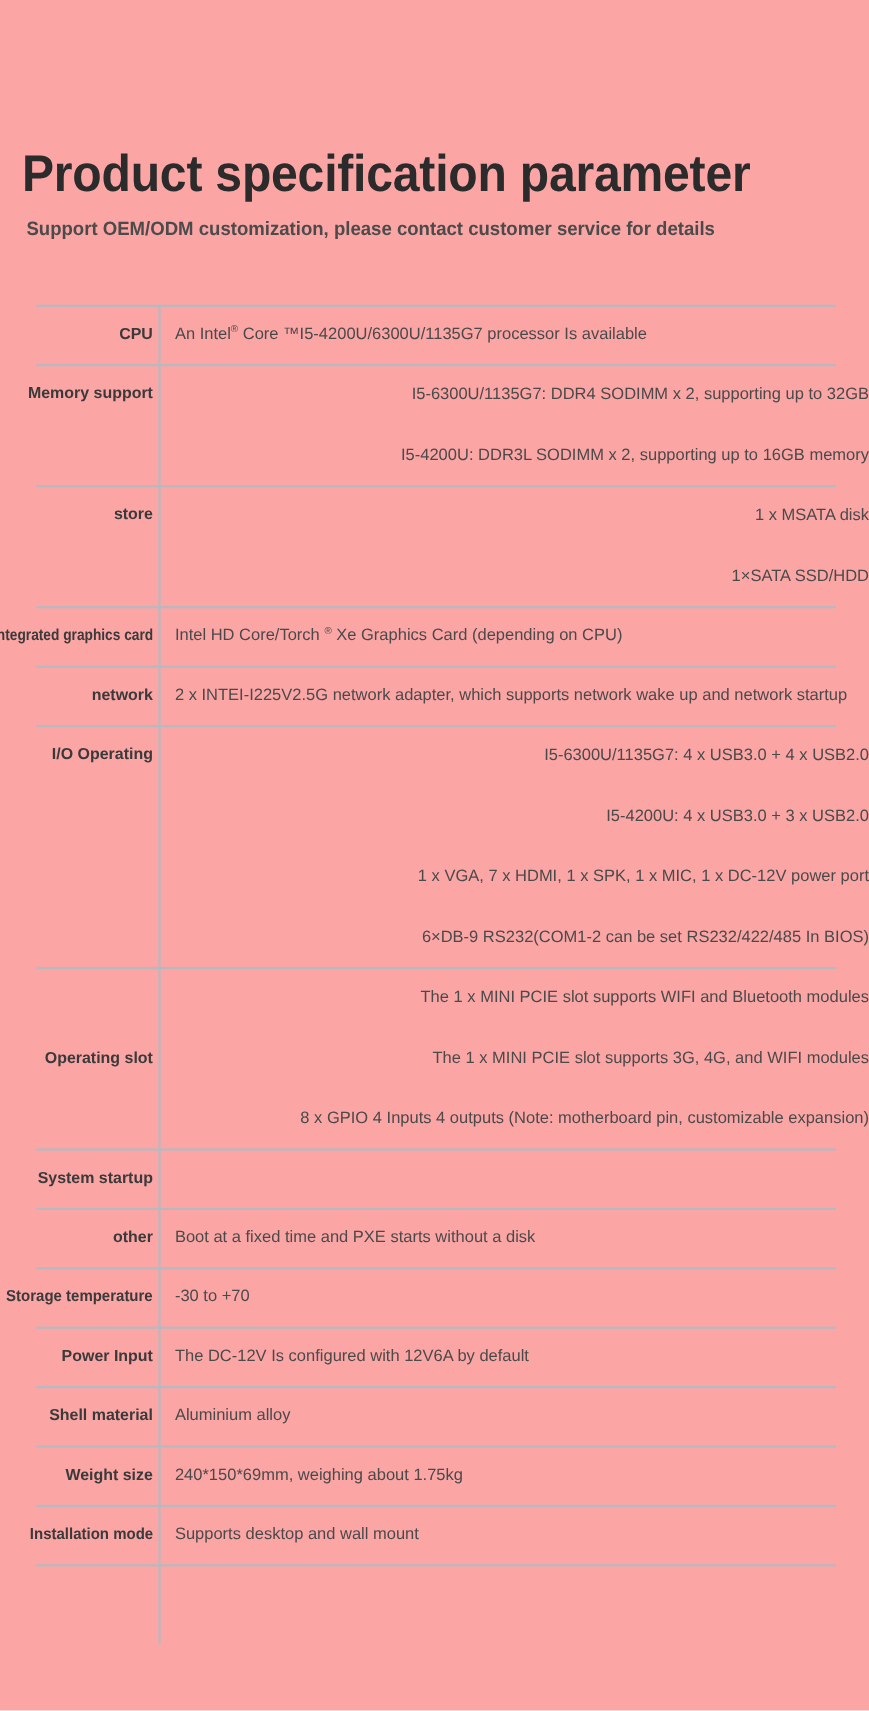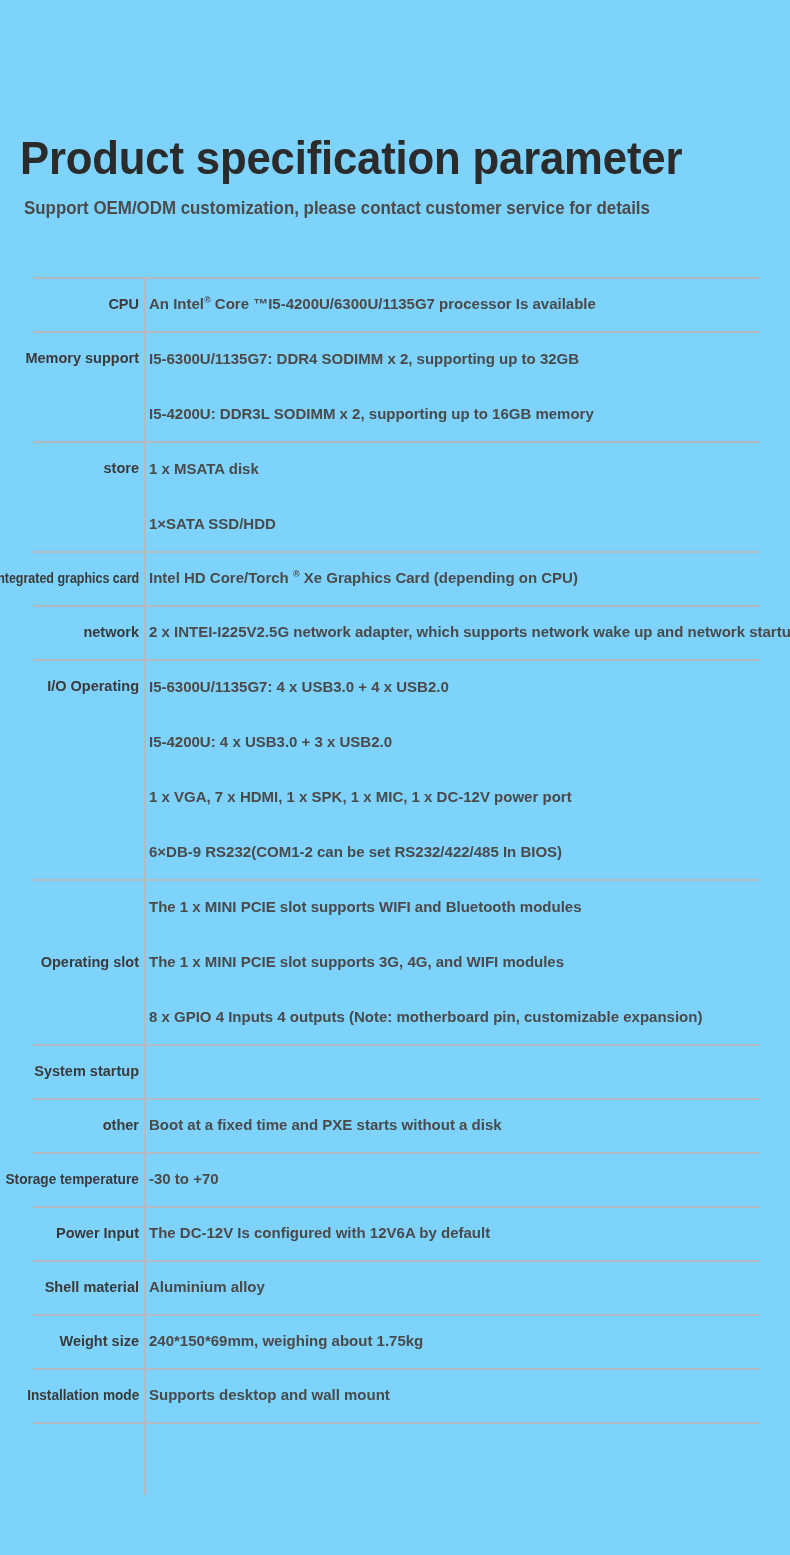--- a/index.html
+++ b/index.html
@@ -12,21 +12,21 @@
     height: 1555px;
     overflow: hidden;
     font-family: "Liberation Sans", sans-serif;
     -webkit-font-smoothing: antialiased;
   }
 
   .page {
     position: relative;
     width: 790px;
     height: 1555px;
-    background: #7dd3fc;
+    background: #fca5a5;
   }
 
   
   .page-title {
     position: absolute;
     left: 20px;
     top: 99px;
     width: 760px;
     font-size: 47px;
     line-height: 56px;
@@ -117,38 +117,38 @@
     transform-origin: right center;
   }
 
   
   .lbl-first  { align-items: flex-start; }
   .lbl-center { align-items: center; }
 
   .cell-value {
     box-sizing: border-box;
     flex: 1 1 auto;
-    padding-left: 5px;
+    padding-left: 15px;
     min-width: 0;
     font-size: 15px;
     color: #4a4a4a;
-    font-weight: 700;
+    font-weight: 400;
   }
 
   .value-line {
     white-space: nowrap;
     color: #4a4a4a;
   }
 
   
   .rh-single .cell-label,
   .rh-single .cell-value { height: 54px; }
   .rh-single .value-line { line-height: 54px; }
 
-  .multi .value-line { height: 55px; line-height: 55px; }
+  .multi .value-line { height: 55px; line-height: 55px; text-align: right; }
   .multi .cell-label { height: 55px; }
 
   .sup-mark {
     font-size: 9px;
     vertical-align: super;
     line-height: 0;
   }
 
   .condensed-94 > span { transform: scaleX(0.94); }
   .condensed-86 > span { transform: scaleX(0.86); }

